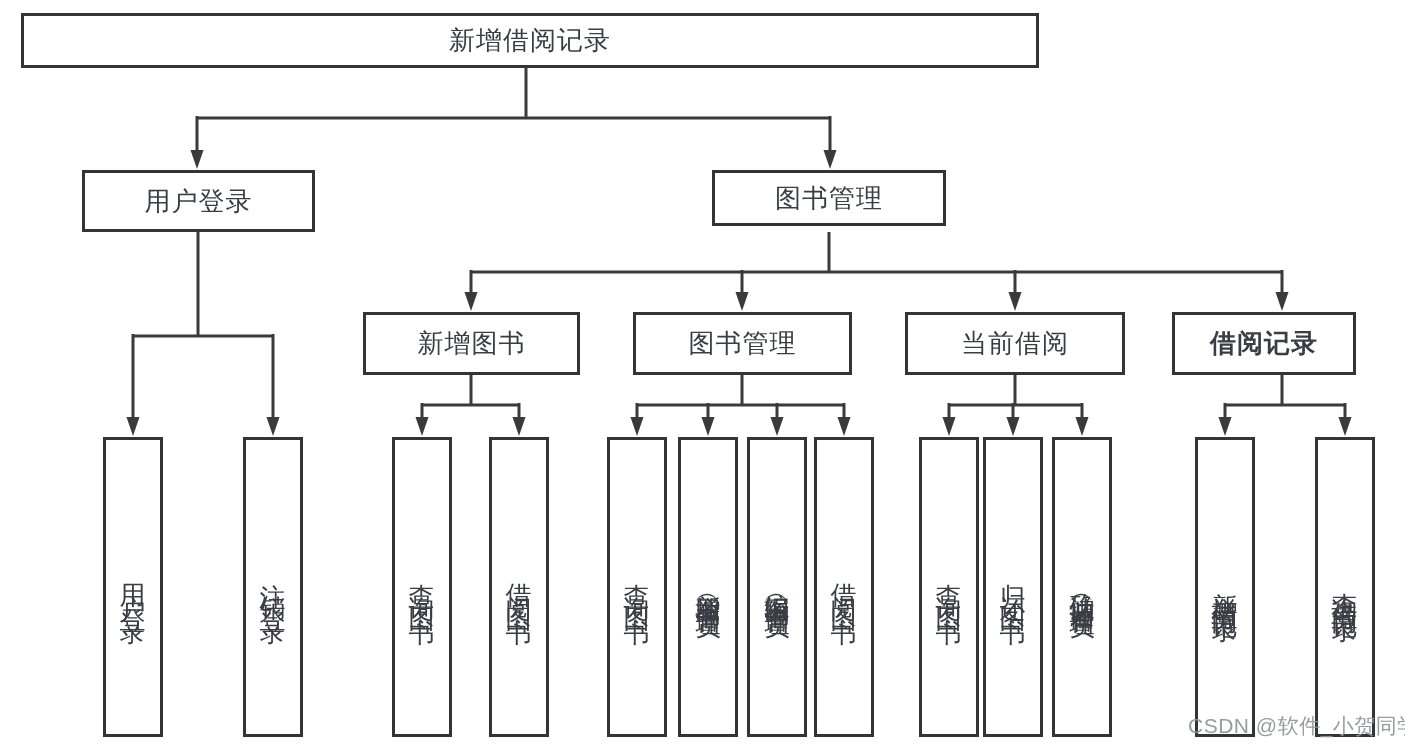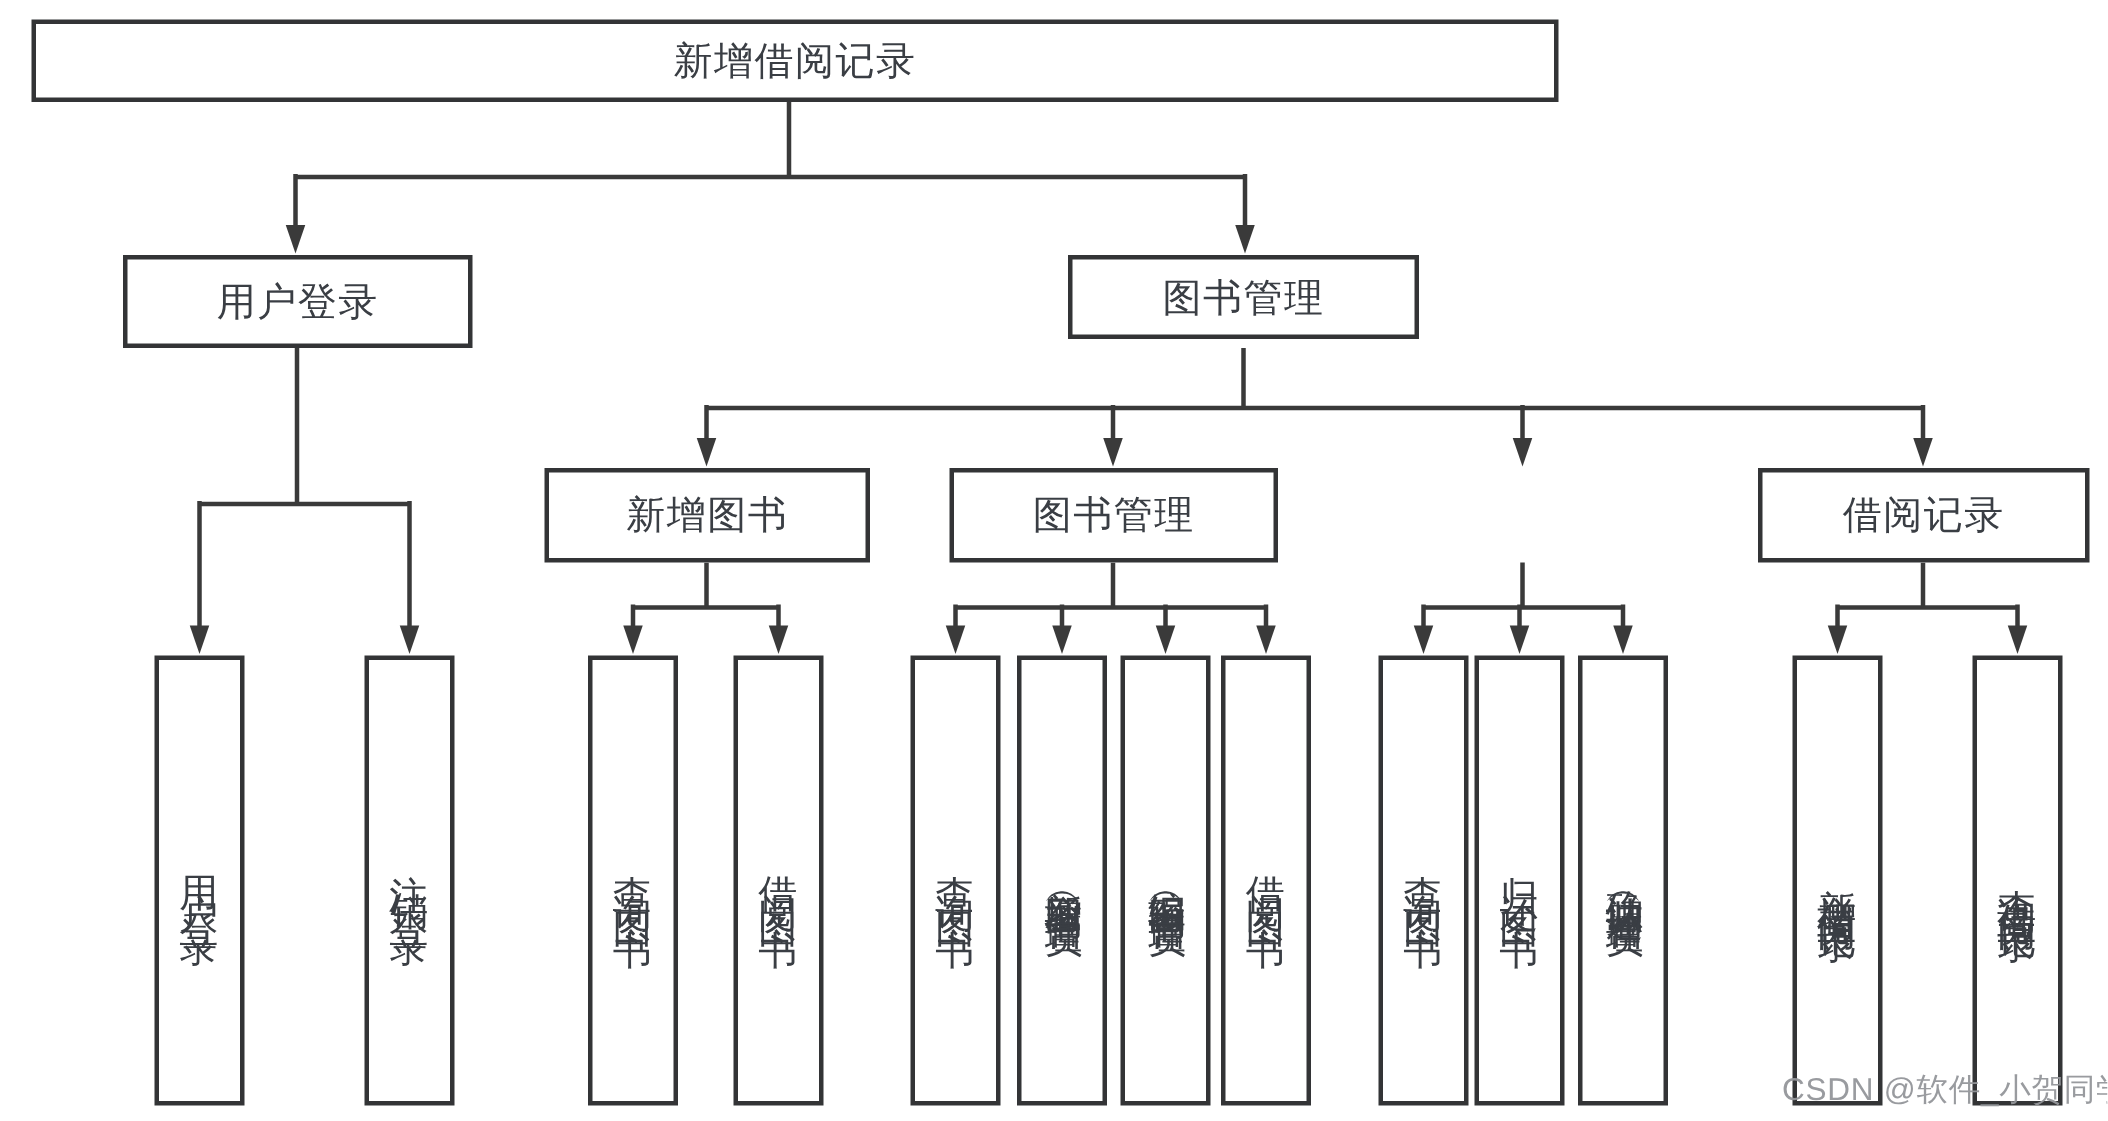--- a/index.html
+++ b/index.html
@@ -86,21 +86,22 @@
     </g>
   </svg>
 
   <div class="node hnode" style="left:21px;top:13px;width:1018px;height:55px;">新增借阅记录</div>
 
   <div class="node hnode" style="left:82px;top:170px;width:233px;height:62px;">用户登录</div>
   <div class="node hnode" style="left:712px;top:170px;width:234px;height:56px;">图书管理</div>
 
   <div class="node hnode" style="left:363px;top:312px;width:217px;height:63px;">新增图书</div>
   <div class="node hnode" style="left:633px;top:312px;width:219px;height:63px;">图书管理</div>
-  <div class="node hnode" style="left:1172px;top:312px;width:221px;height:63px;">借阅记录</div>
+  <div class="node hnode" style="left:905px;top:312px;width:220px;height:63px;">当前借阅</div>
+  <div class="node hnode" style="left:1172px;top:312px;width:184px;height:63px;font-weight:bold;">借阅记录</div>
 
   <div class="node leaf ls-wide" style="left:103px;">
     <span>用户登录</span>
     </div>
   <div class="node leaf ls-wide" style="left:243px;">
     <span>注销登录</span>
     </div>
 
   <div class="node leaf ls-wide" style="left:392px;">
     <span>查询图书</span>

